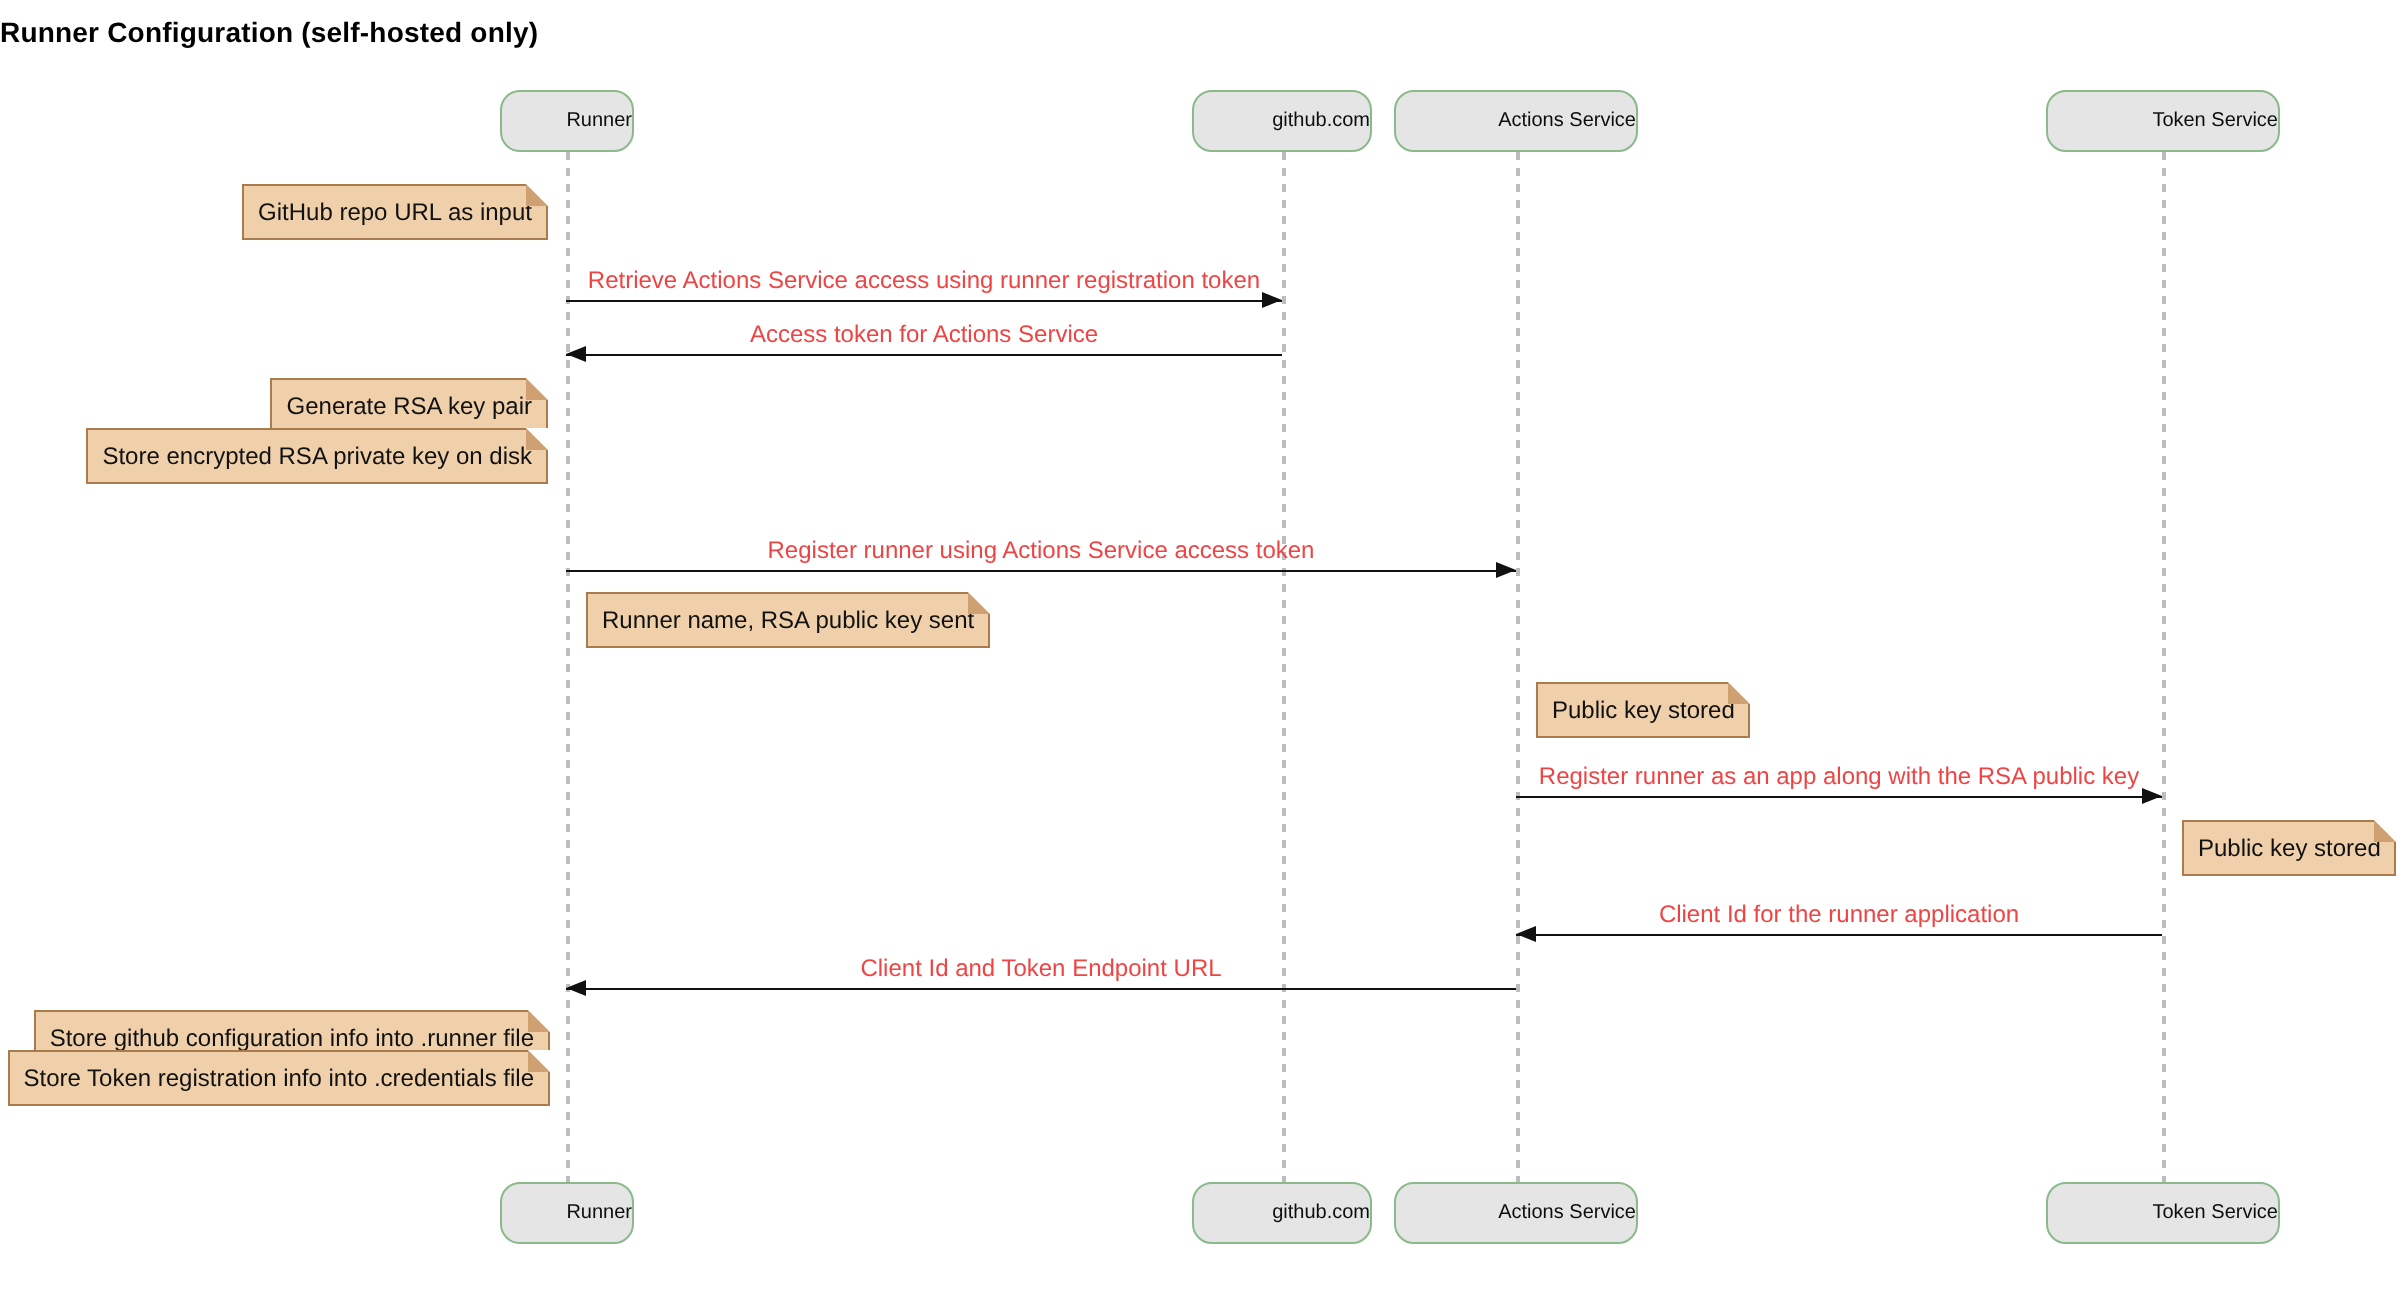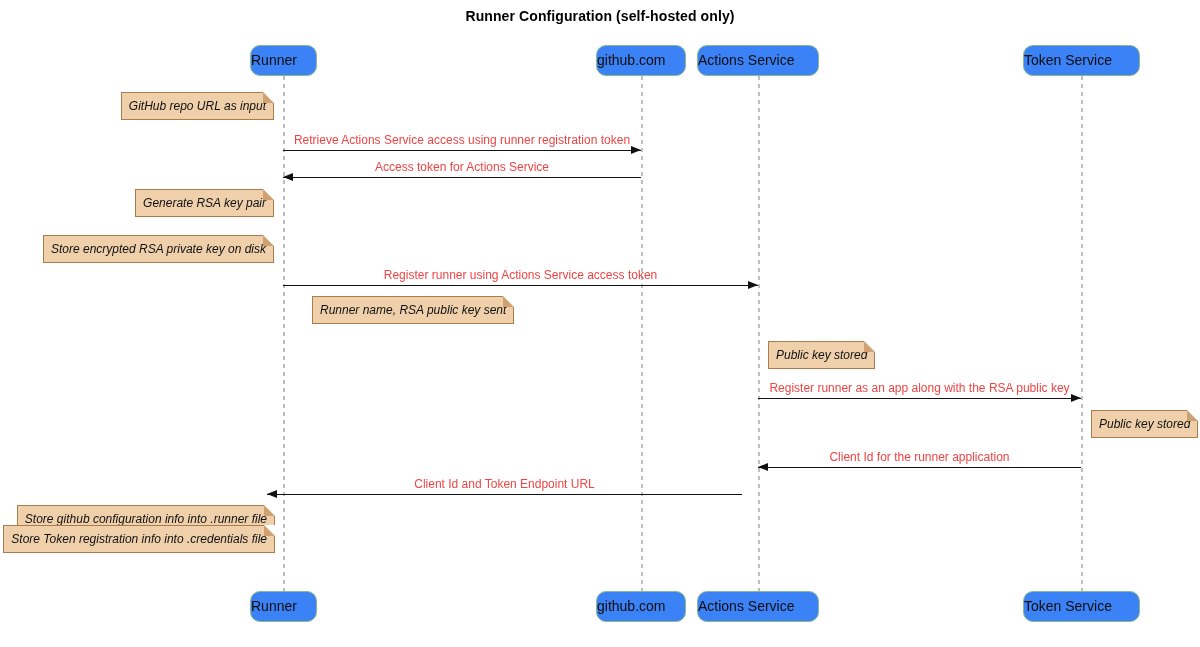--- a/index.html
+++ b/index.html
@@ -1,45 +1,45 @@
 <!DOCTYPE html>
 <html><head>
 <meta charset="utf-8">
 <style>
   html, body { margin:0; padding:0; background:#ffffff; }
   .canvas {
     position:relative; width:1200px; height:647px; background:#ffffff;
     font-family:"Liberation Sans", sans-serif; overflow:hidden; color:#111;
   }
   .title {
-    position:absolute; top:8px; left:0; width:100%; text-align:center;
+    position:absolute; top:8px; left:0; width:100%; 
     font-size:14px; font-weight:bold; color:#000; letter-spacing:0.1px;
   }
   .lifeline {
     position:absolute; top:76px; height:515px; width:1.5px;
     background:repeating-linear-gradient(to bottom, #bdbdbd 0 4px, transparent 4px 8px);
   }
   .actor {
     position:absolute; height:31px; line-height:29px; box-sizing:border-box;
-    background:#3b82f6; border:1px solid #8aba89; border-radius:10px;
-    text-align:left; font-size:14px; color:#0d0d0d;
+    background:#e5e5e5; border:1px solid #8aba89; border-radius:10px;
+    text-align:right; font-size:10px; color:#0d0d0d;
   }
   .message { position:absolute; }
   .msg-label {
     display:block; text-align:center; font-size:12px; color:#ef4444;
     height:15px; line-height:15px; margin-bottom:2px; white-space:nowrap;
   }
   .msg-line { position:relative; height:0; border-top:1.2px solid #111; }
   .head { position:absolute; width:0; height:0; border-top:4.5px solid transparent; border-bottom:4.5px solid transparent; }
   .head.right { right:0; top:-5px; border-left:10px solid #111; }
   .head.left  { left:0;  top:-5px; border-right:10px solid #111; }
   .note {
     position:absolute; height:28px; line-height:26px; box-sizing:border-box;
     background:#efd0ab; border:1px solid #aa7b4d; padding:0 7px;
-    font-size:12px; color:#111; white-space:nowrap;font-style:italic;
+    font-size:12px; color:#111; white-space:nowrap;
   }
   .fold {
     position:absolute; top:-1px; right:-1px; width:0; height:0;
     border-style:solid; border-width:0 11px 11px 0;
     border-color:#ffffff #ffffff #cfa172 #cfa172;
   }
 </style>
 </head>
 <body>
 
@@ -90,43 +90,43 @@
     </div>
   </div>
 
   <div class="message" style="left:758px; top:381px; width:323px;">
     <span class="msg-label">Register runner as an app along with the RSA public key</span>
     <div class="msg-line">
       <div class="head right"></div>
     </div>
   </div>
 
-  <div class="message" style="left:267px; top:477px; width:475px;">
+  <div class="message" style="left:283px; top:477px; width:475px;">
     <span class="msg-label">Client Id and Token Endpoint URL</span>
     <div class="msg-line">
       <div class="head left"></div>
     </div>
   </div>
 
   <div class="note" style="right:926px; top:92px;">
     <span>GitHub repo URL as input</span>
     <div class="fold"></div>
   </div>
 
   <div class="note" style="right:926px; top:189px;margin-left:20px;">
     <span>Generate RSA key pair</span>
     <div class="fold"></div>
   </div>
 
-  <div class="note" style="right:926px; top:235px;">
+  <div class="note" style="right:926px; top:214px;">
     <span>Store encrypted RSA private key on disk</span>
     <div class="fold"></div>
   </div>
 
-  <div class="note" style="left:293px; top:296px;margin-left:19px;">
+  <div class="note" style="left:293px; top:296px;">
     <span>Runner name, RSA public key sent</span>
     <div class="fold"></div>
   </div>
 
   <div class="note" style="left:768px; top:341px;">
     <span>Public key stored</span>
     <div class="fold"></div>
   </div>
 
   <div class="note" style="left:1091px; top:410px;">

